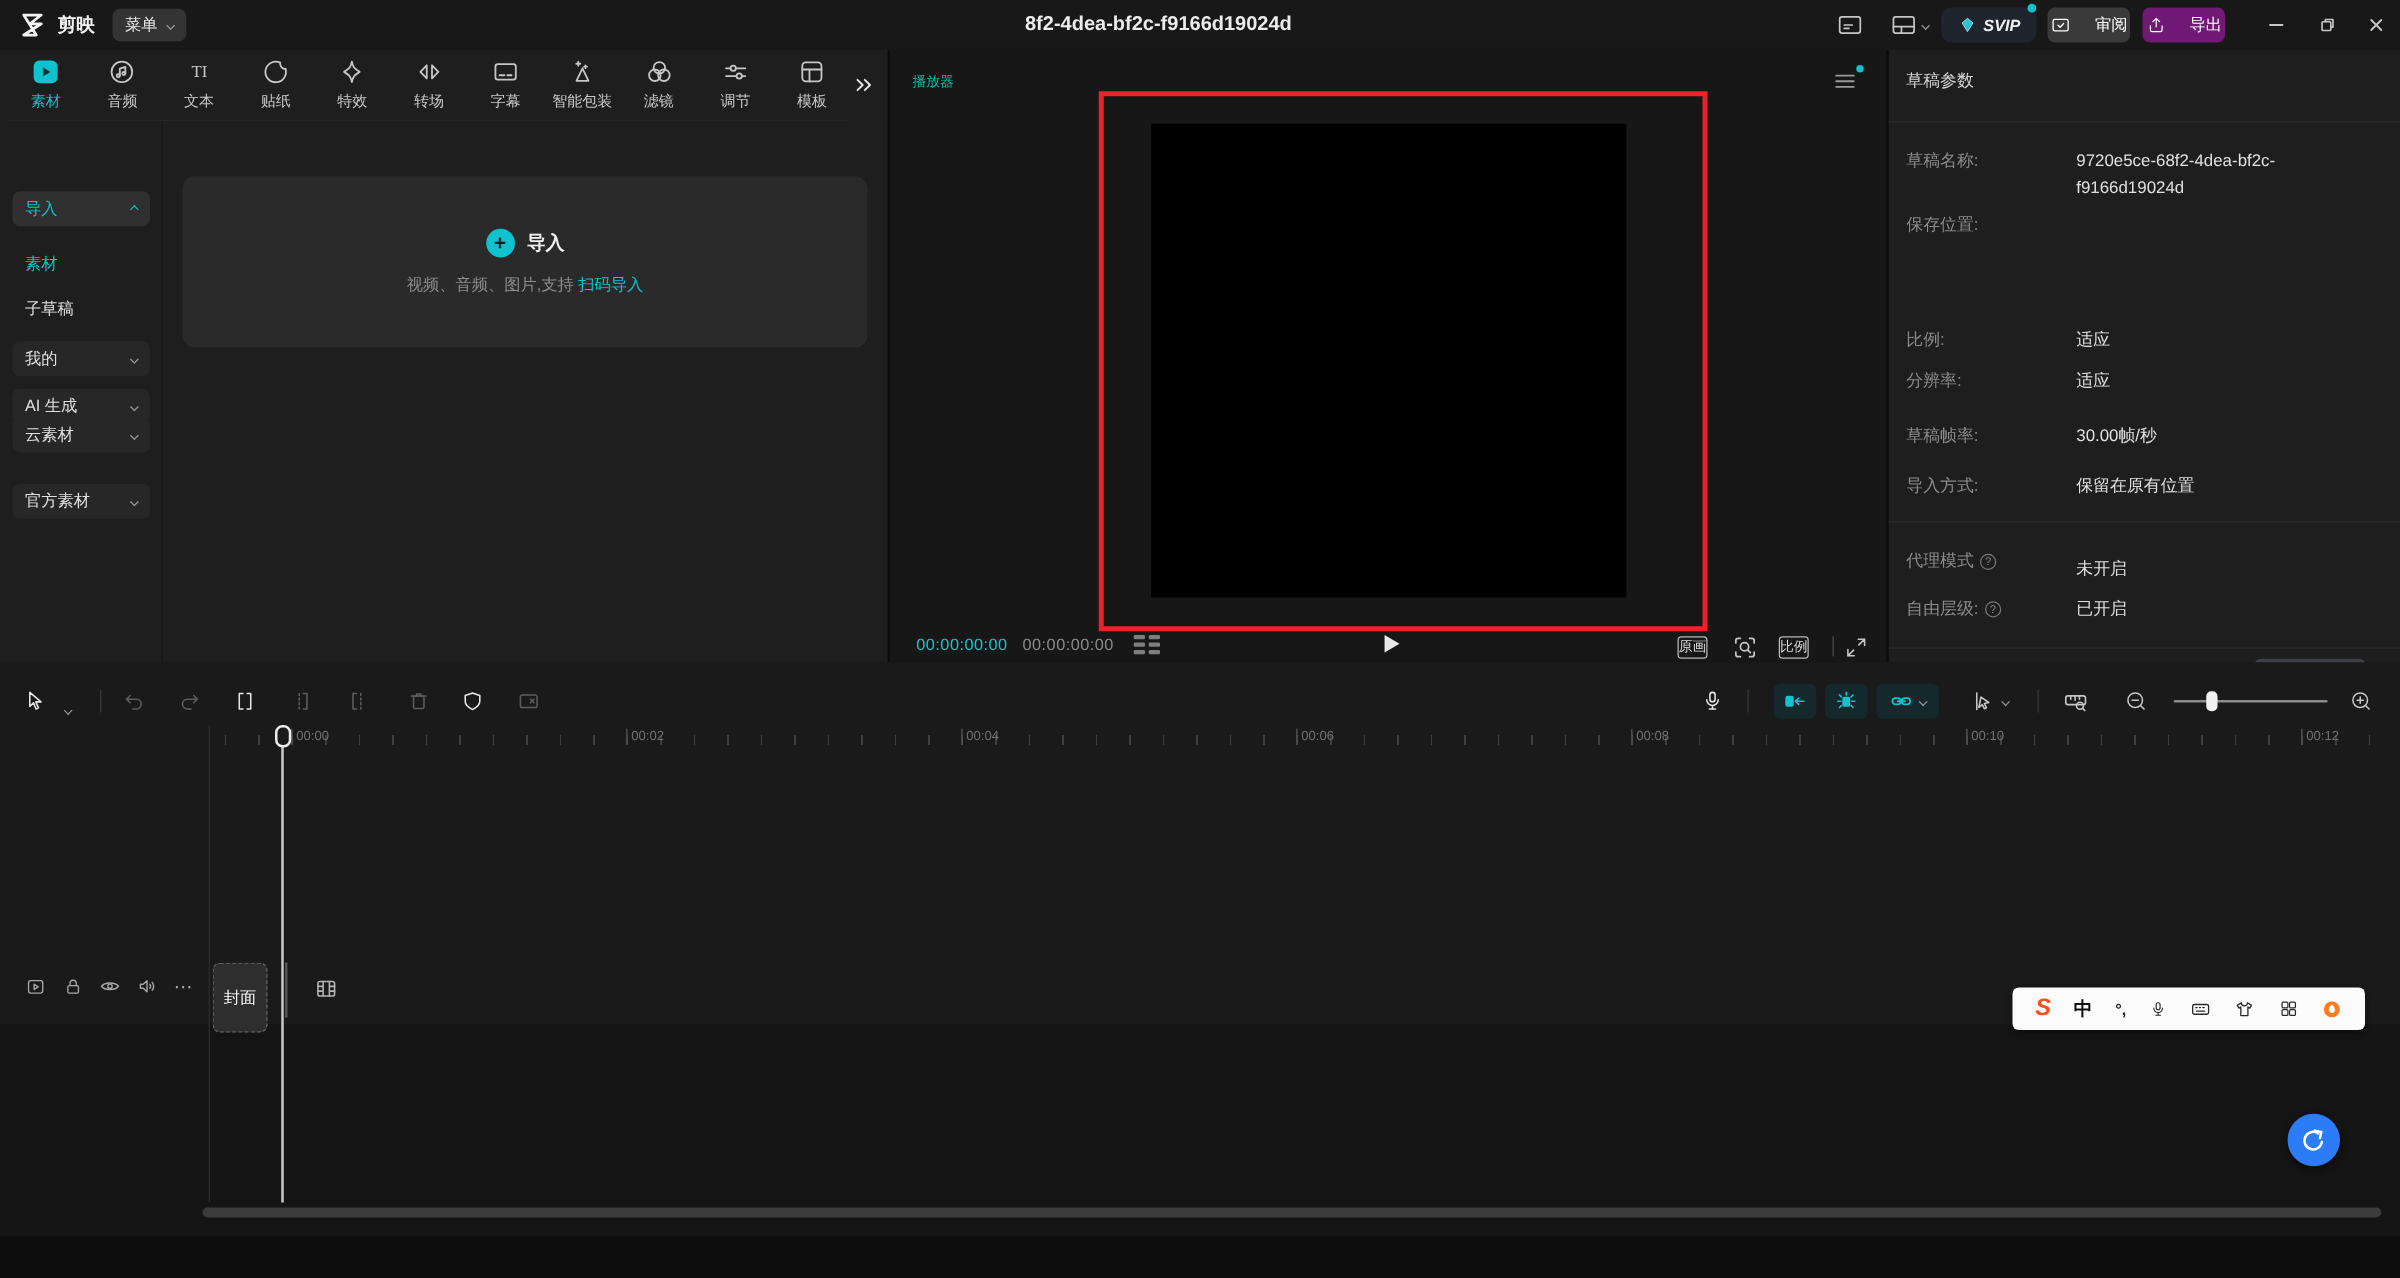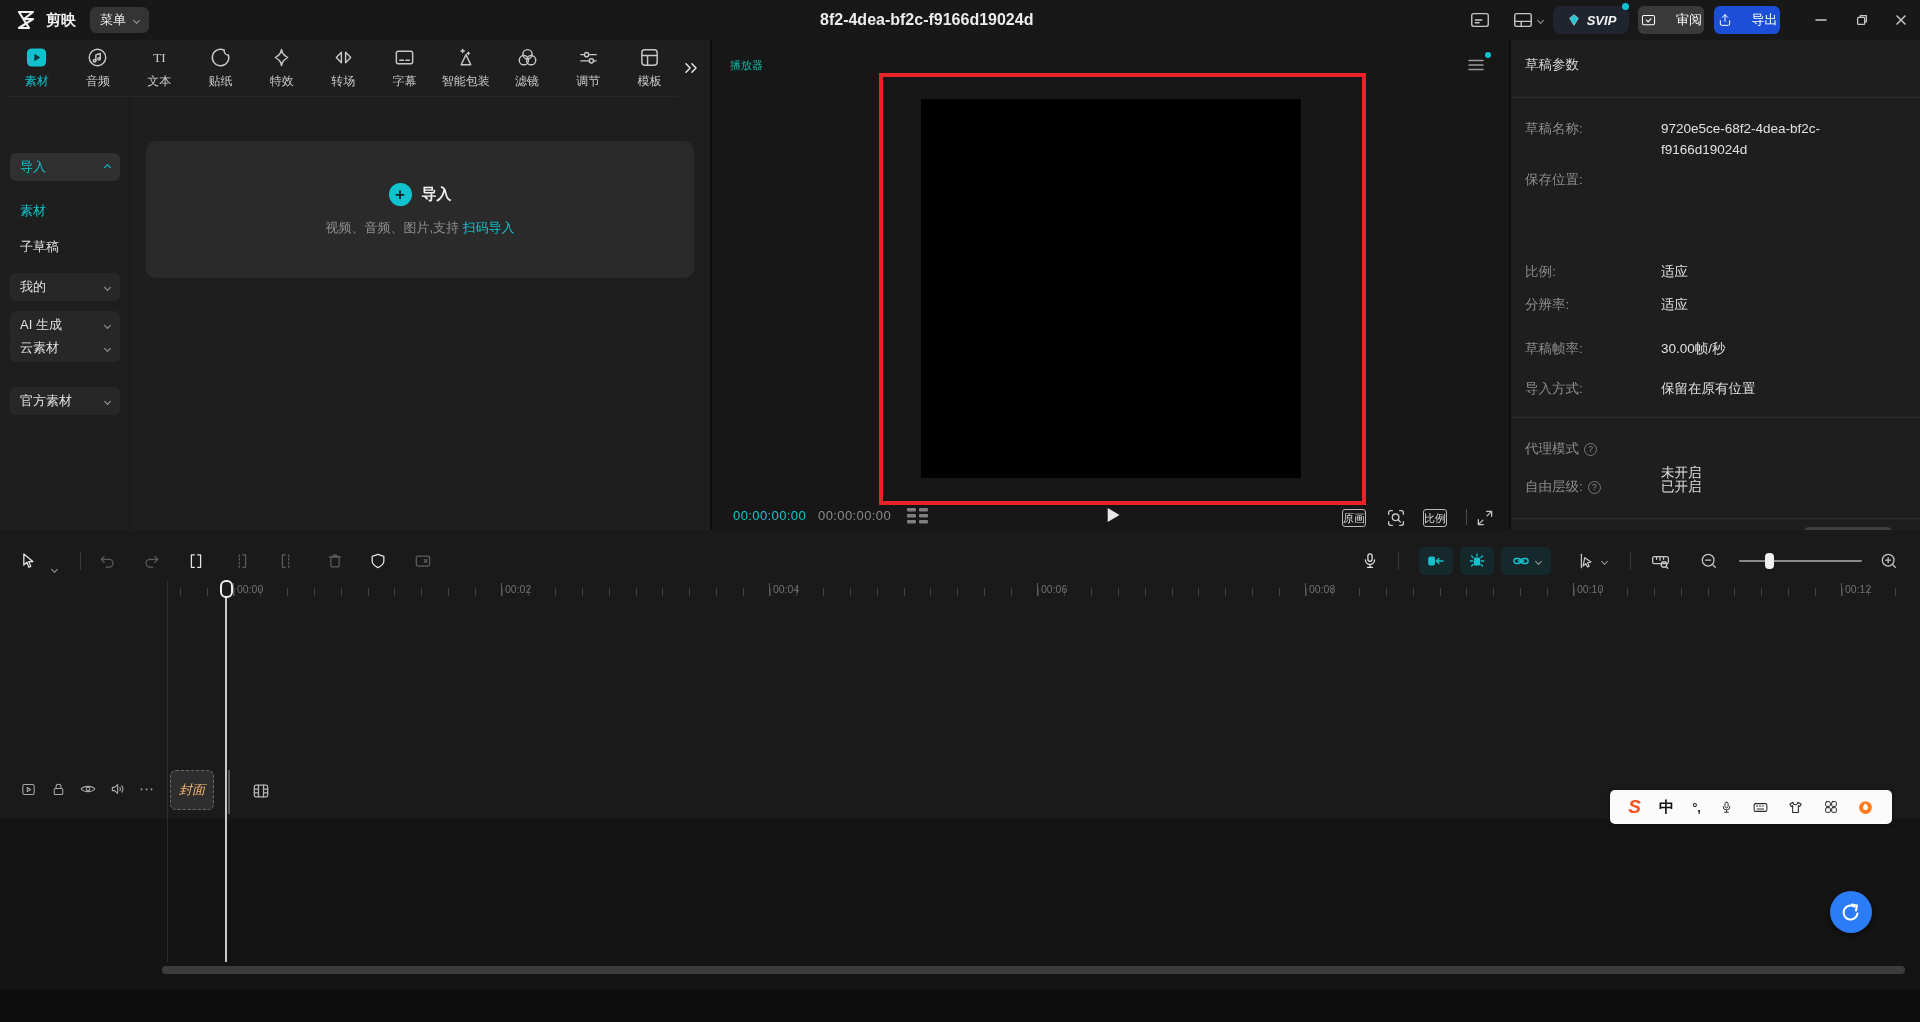--- a/index.html
+++ b/index.html
@@ -18,21 +18,21 @@
   
   #titlebar { left:0; top:0; width:1920px; height:40px; background:#181818; }
   .menu-btn { left:90px; top:7px; height:26px; padding:0 10px; background:#343434; border-radius:6px; display:flex; align-items:center; gap:8px; font-size:13px; color:#e8e8e8; }
   .doc-title { left:820px; top:0; width:470px; height:40px; line-height:40px; font-size:16px; font-weight:600; color:#ececec; white-space:nowrap; overflow:hidden; direction:rtl; text-align:left; }
   .tb-ic { top:8px; width:28px; height:24px; display:flex; align-items:center; justify-content:center; }
   .svip { left:1553px; top:6px; width:76px; height:28px; background:#20242e; border-radius:8px; display:flex; align-items:center; justify-content:center; gap:5px; }
   .svip-label { color:#f2f2f2; font-size:13px; font-weight:700; font-style:italic; }
   .svip-dot { left:1622px; top:3px; width:7px; height:7px; border-radius:50%; background:#10c2cd; }
   .pill-btn { top:6px; height:28px; border-radius:6px; display:flex; align-items:center; justify-content:center; gap:19px; font-size:13px; color:#fff; }
   .review { left:1638px; width:66px; background:#3a3a3a; }
-  .export { left:1714px; width:66px; background:#1d4ed8; }
+  .export { left:1714px; width:66px; background:#701a75; }
   .winctl { top:8px; width:30px; height:24px; display:flex; align-items:center; justify-content:center; color:#cfcfcf; }
 
   
   #left-panel  { left:0; top:40px; width:710px; height:523px; background:#1e1e1e; overflow:hidden; }
   #player-panel{ left:712px; top:40px; width:797px; height:523px; background:#171717; overflow:hidden; }
   #right-panel { left:1511px; top:40px; width:409px; height:523px; background:#1e1e1e; }
 
   
   .tabs { left:6px; top:0; width:672px; height:57px; display:flex; overflow:hidden; border-bottom:1px solid #272727; }
   .tab { width:61.3px; flex:0 0 auto; display:flex; flex-direction:column; align-items:center; justify-content:center; gap:4px; font-size:12px; color:#c9c9c9; cursor:default; }
@@ -73,21 +73,21 @@
   .tli { top:20px; width:24px; height:22px; display:flex; align-items:center; justify-content:center; }
   .vdiv { width:1px; background:#3a3a3a; }
   .toggle { top:17px; width:34px; height:28px; background:#15282c; border-radius:5px; display:flex; align-items:center; justify-content:center; }
   .ruler-ticks { left:180px; top:58px; width:1740px; height:8px;
     background:repeating-linear-gradient(90deg,#3f3f3f 0 1px,transparent 1px 26.8px); }
   .ruler-label { top:53px; font-size:10.5px; color:#707070; border-left:1px solid #5a5a5a; padding-left:3px; line-height:13px; }
   .playhead-pill { left:220px; top:50px; width:13px; height:18px; border:2px solid #ededed; border-radius:6px; background:#1a1a1a; z-index:5; }
   .playhead-stem { left:225px; top:67px; width:2px; height:365px; background:#c9c9c9; z-index:4; }
   .track-divider { left:167px; top:50px; width:1px; height:382px; background:#2c2c2c; }
   .thi { top:248px; width:22px; height:22px; display:flex; align-items:center; justify-content:center; }
-  .cover-btn { left:170px; top:240px; width:44px; height:40px; background:#2e2e2e; border:1px dashed #6a6a6a; border-radius:6px; color:#fdba74; font-size:13px; display:flex; align-items:center; justify-content:center;font-style:italic; }
+  .cover-btn { left:170px; top:240px; width:44px; height:56px; background:#2e2e2e; border:1px dashed #6a6a6a; border-radius:6px; color:#ffffff; font-size:13px; display:flex; align-items:center; justify-content:center; }
   .cover-div { left:228px; top:240px; width:2px; height:44px; background:#565656; }
   .ime-bar { left:1610px; top:260px; width:282px; height:34px; background:#fbfbfb; border-radius:5px; display:flex; align-items:center; justify-content:space-evenly; box-shadow:0 1px 4px rgba(0,0,0,.5); }
   .fab { left:1830px; top:361px; width:42px; height:42px; border-radius:50%; background:#2b7cf6; display:flex; align-items:center; justify-content:center; box-shadow:0 2px 6px rgba(0,0,0,.5); }
   .hscroll { left:162px; top:436px; width:1743px; height:8px; background:#3c3c3c; border-radius:4px; }
 </style>
 </head>
 <body>
 
 <div id="titlebar" class="abs">
   <div class="abs" style="left:14px;top:8px;display:flex;align-items:center;gap:8px;">
@@ -388,21 +388,21 @@
   <div class="abs rp-value" style="top:298px;">30.00帧/秒</div>
 
   <div class="abs rp-label" style="top:340px;">导入方式:</div>
   <div class="abs rp-value" style="top:338px;">保留在原有位置</div>
 
   <div class="abs rp-div" style="top:377px;"></div>
 
   <div class="abs rp-label" style="top:400px;">
     <span>代理模式</span><span class="info-dot">?</span>
   </div>
-  <div class="abs rp-value" style="top:422px;">未开启</div>
+  <div class="abs rp-value" style="top:404px;">未开启</div>
 
   <div class="abs rp-label" style="top:438px;">
     <span>自由层级:</span><span class="info-dot">?</span>
   </div>
   <div class="abs rp-value" style="top:436px;">已开启</div>
 
   <div class="abs rp-div" style="top:478px;"></div>
   <button class="abs modify-btn">修改</button>
 </div>
 

